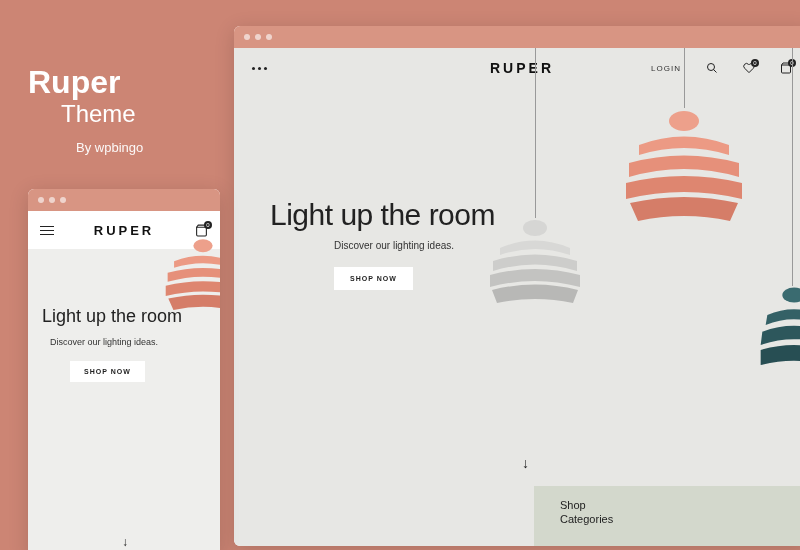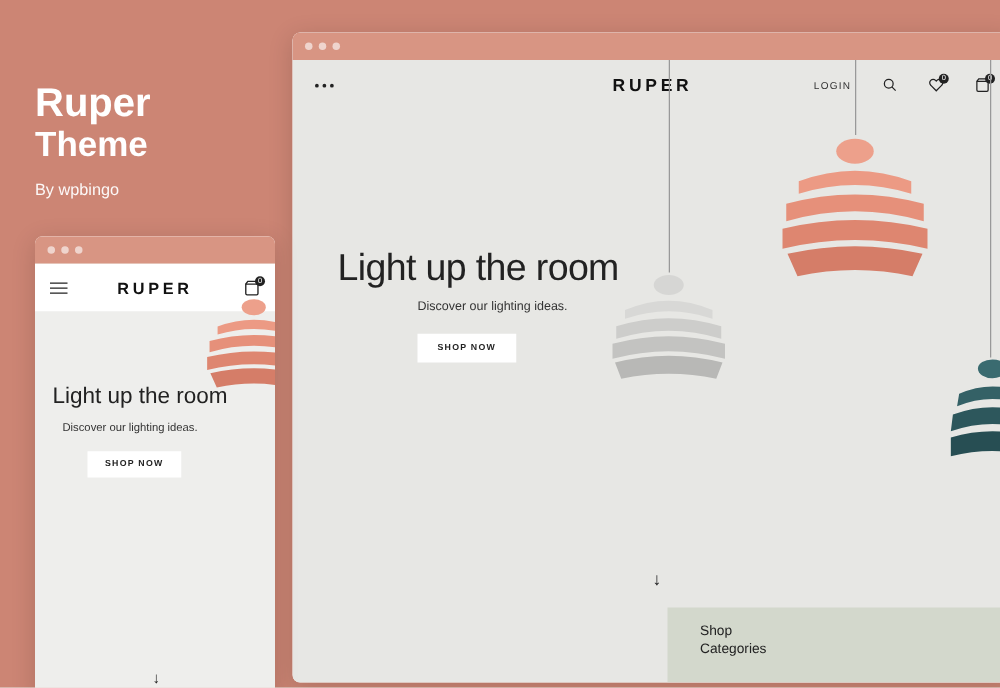--- a/index.html
+++ b/index.html
@@ -1,21 +1,21 @@
 <!DOCTYPE html>
 <html><head>
 <meta charset="utf-8">
 <style>
 * { margin: 0; padding: 0; box-sizing: border-box; }
 body { font-family: -apple-system, BlinkMacSystemFont, 'Segoe UI', Arial, sans-serif; width: 800px; height: 550px; background: #cc8574; overflow: hidden; position: relative; }
 
 .title-block { position: absolute; left: 28px; top: 66px; color: #fff; }
 .title-main { font-size: 32px; font-weight: 700; line-height: 1; }
-.title-sub { font-size: 28px; font-weight: 700; margin-top: 2px; }
-.title-author { font-size: 13px; font-weight: 300; margin-top: 12px; opacity: 0.95; }
+.title-sub { font-size: 24px; font-weight: 400; margin-top: 2px; margin-left: 33px; }
+.title-author { font-size: 13px; font-weight: 300; margin-top: 12px; opacity: 0.95; margin-left: 48px; }
 
 .window { position: absolute; background: #fff; border-radius: 6px; overflow: hidden; box-shadow: 0 4px 20px rgba(0,0,0,0.15); }
 .window-bar { background: #d89583; height: 22px; display: flex; align-items: center; padding-left: 10px; gap: 5px; }
 .window-bar .dot { width: 6px; height: 6px; border-radius: 50%; background: rgba(255,255,255,0.6); }
 
 .desktop { left: 234px; top: 26px; width: 576px; height: 520px; }
 .desktop .content { height: calc(100% - 22px); background: #e7e7e4; position: relative; overflow: hidden; }
 
 .d-header { position: absolute; top: 0; left: 0; right: 0; height: 40px; display: flex; align-items: center; padding: 0 18px; }
 .d-menu { display: flex; gap: 3px; }

